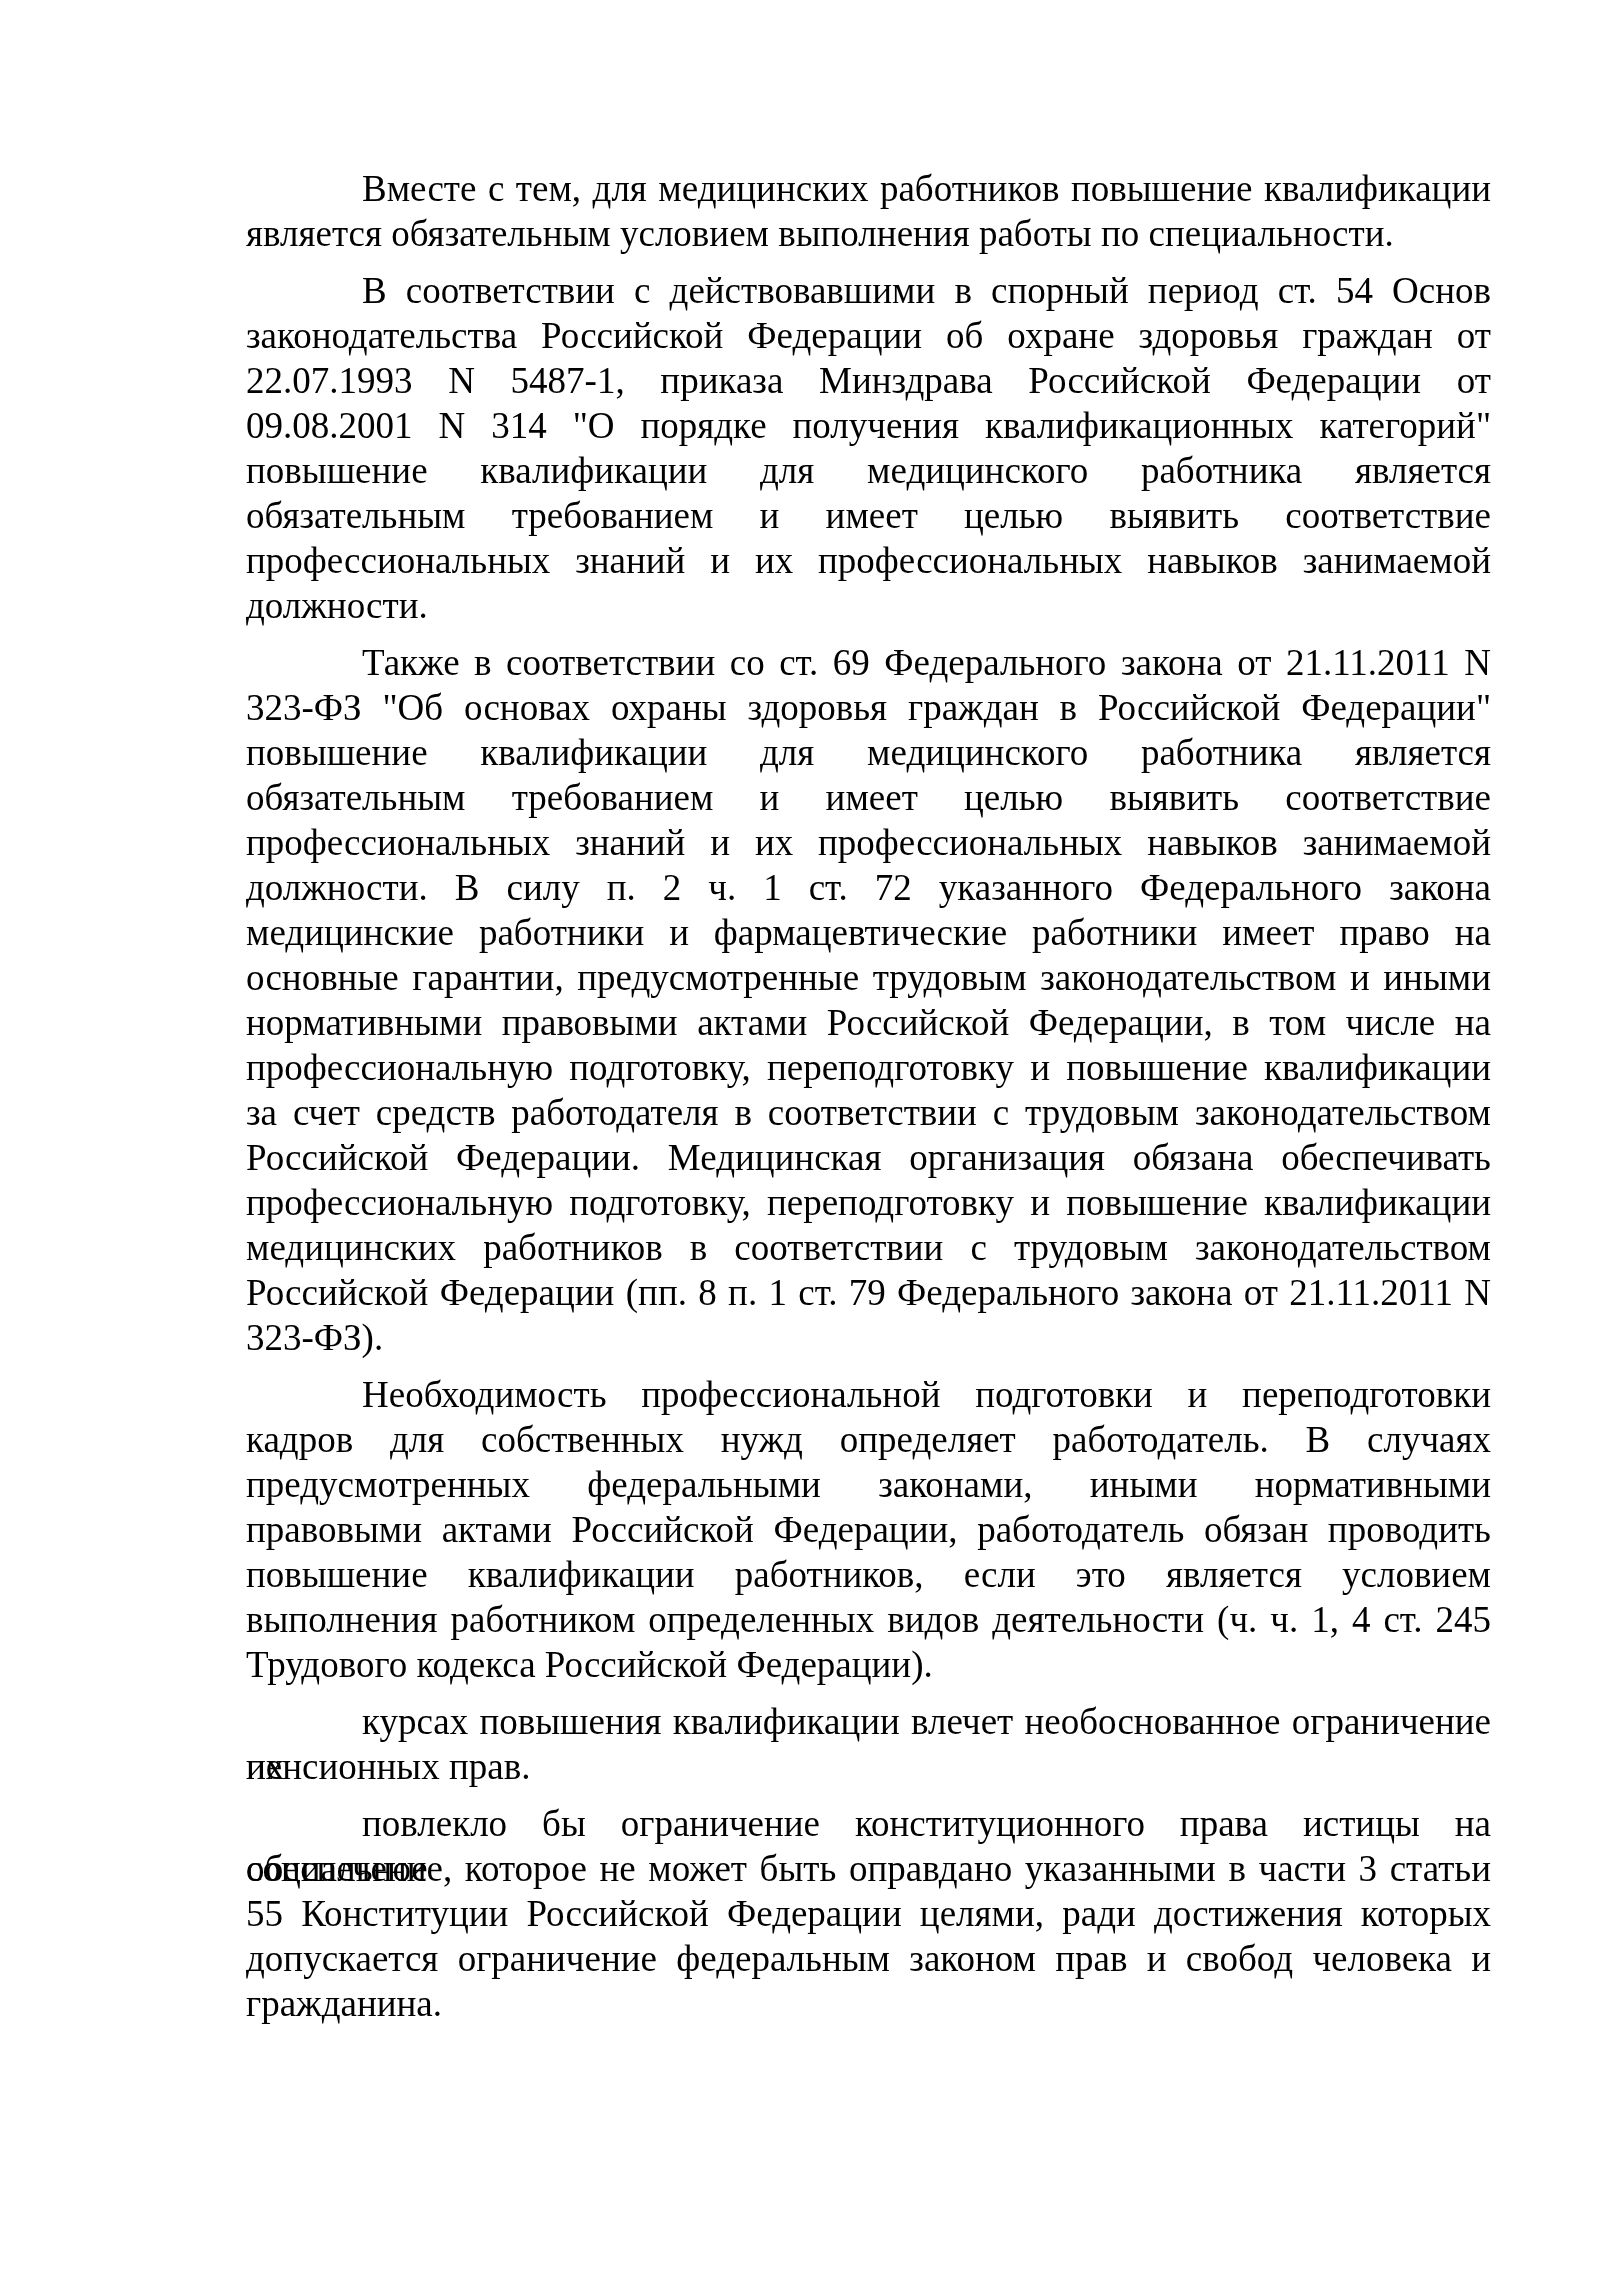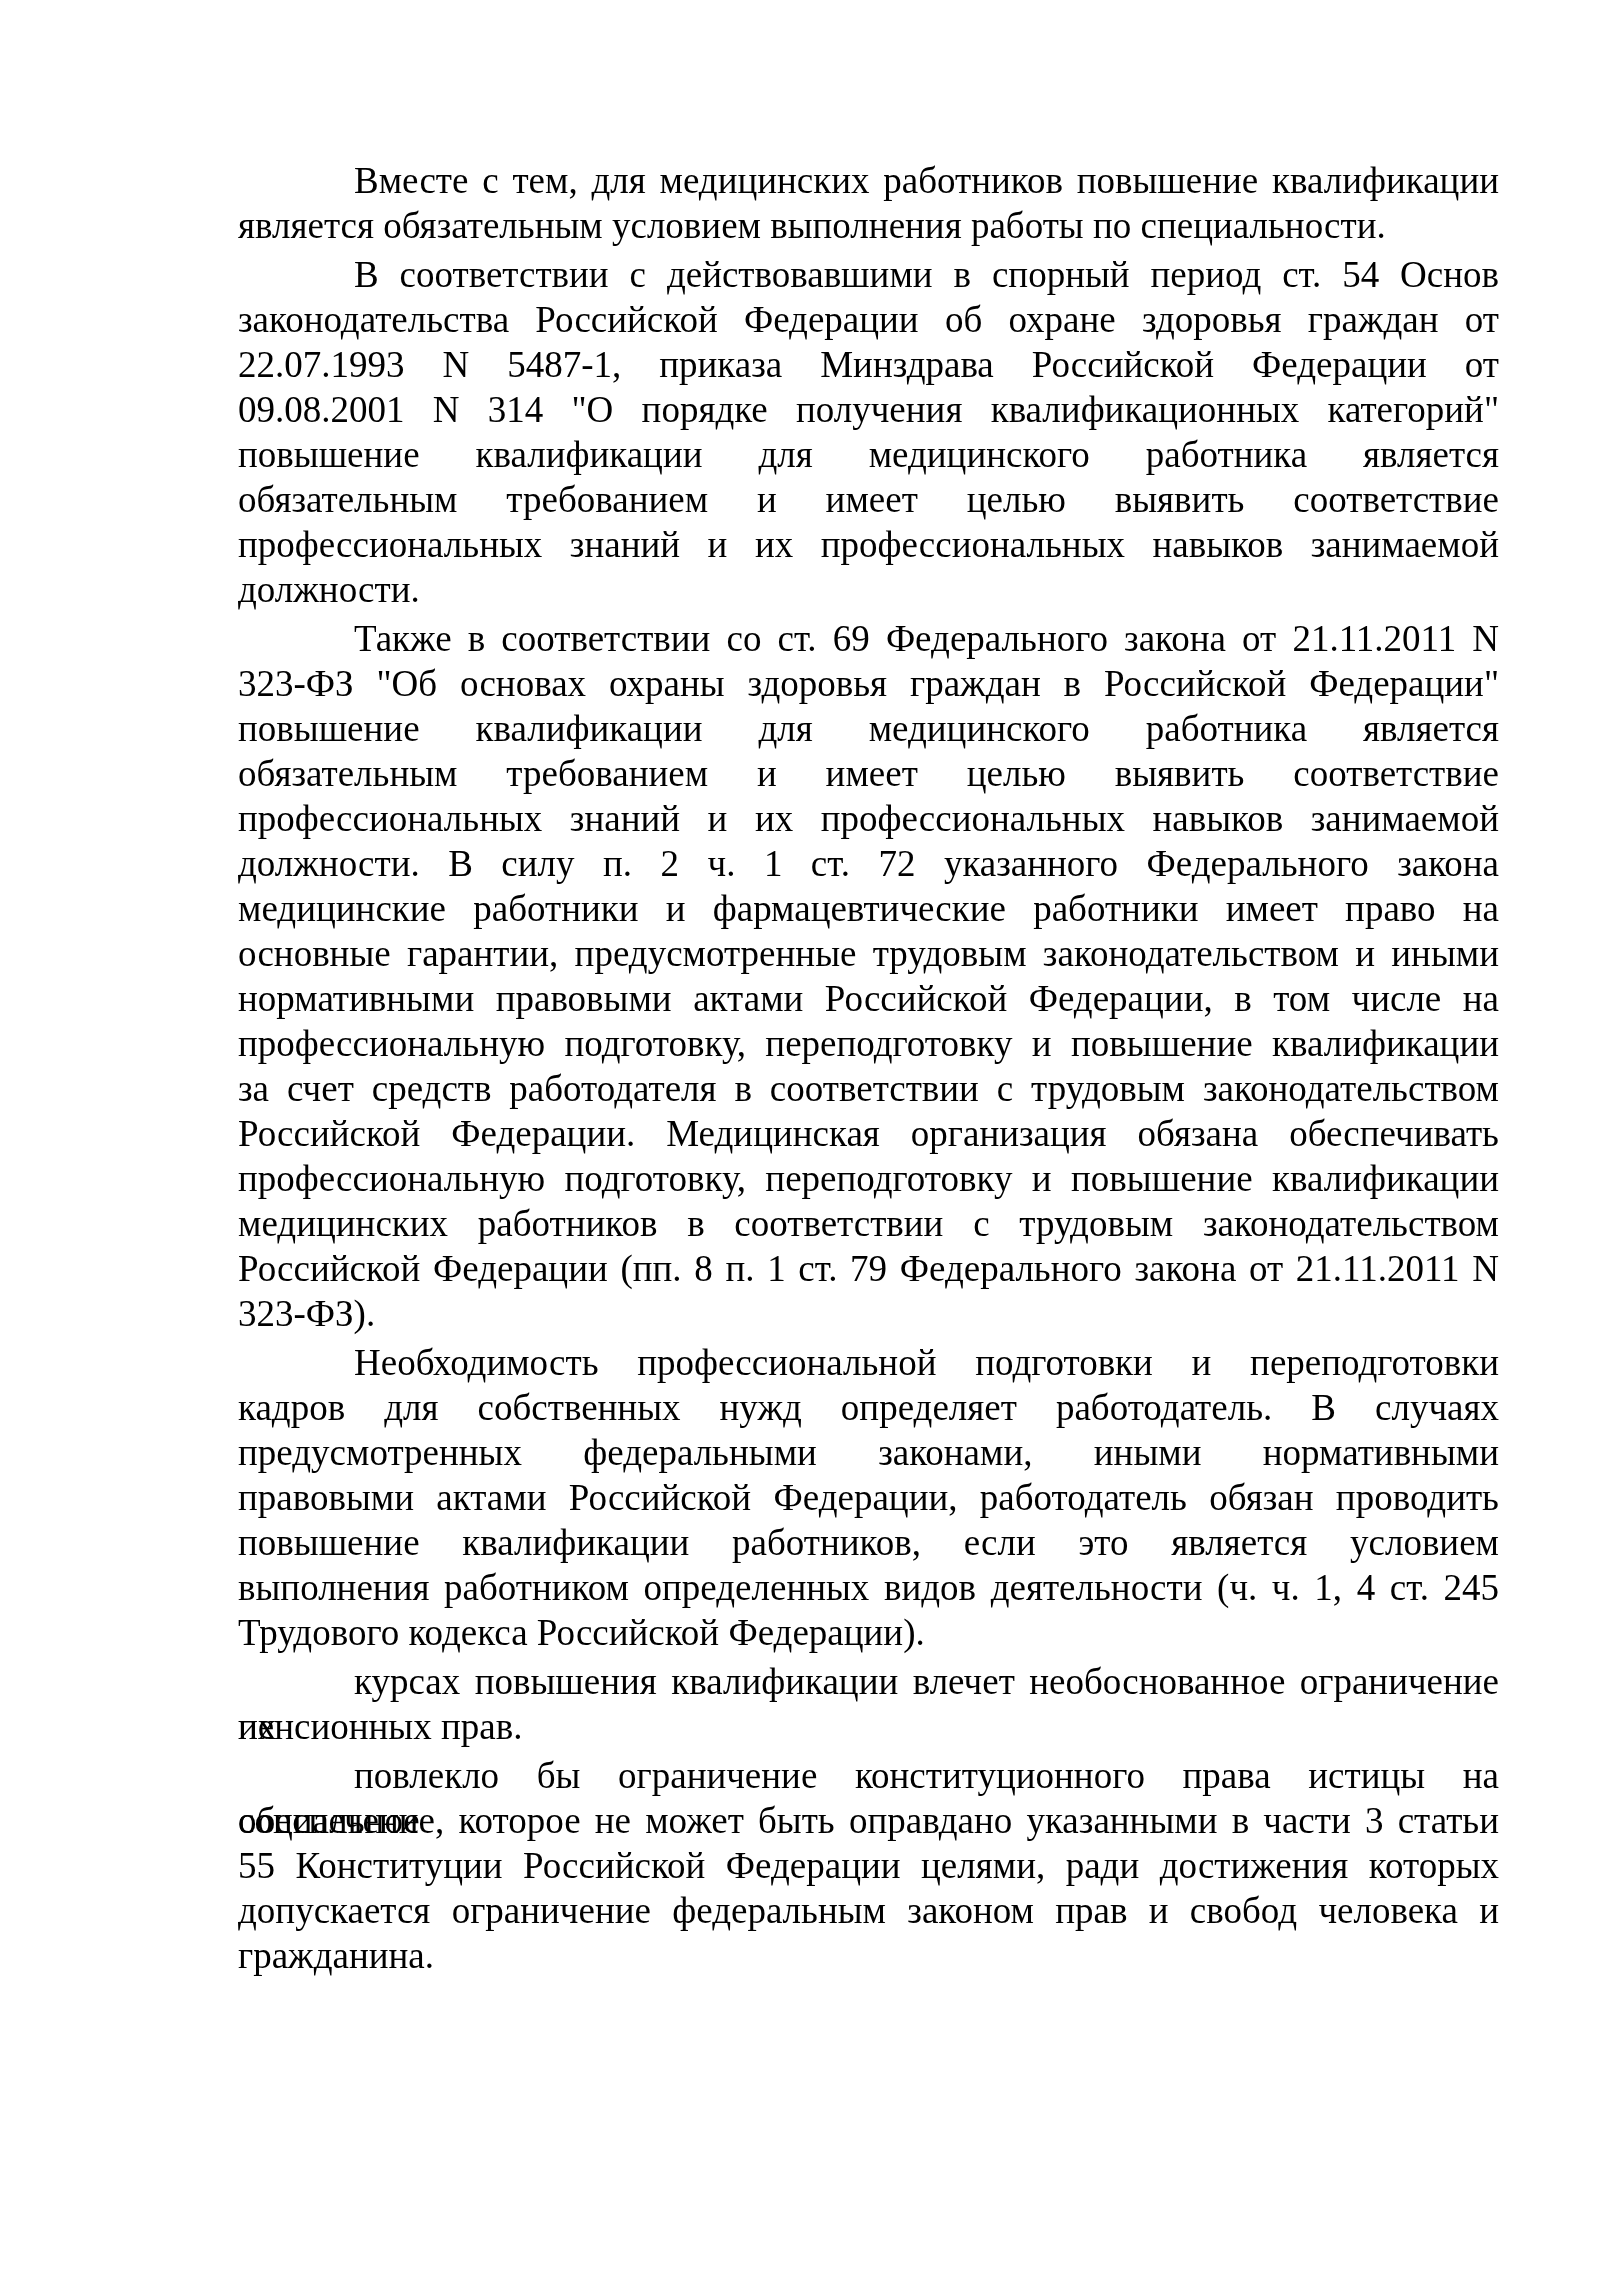--- a/index.html
+++ b/index.html
@@ -18,21 +18,21 @@
     position: absolute;
     left: 234px;
     top: 154px;
     width: 1269px;
     font-family: "Liberation Serif", "DejaVu Serif", serif;
     font-size: 37px;
     color: #000000;
     font-weight: 400;
   }
   .para {
-    margin: 4px;
+    margin: 12px;
     padding: 0;
   }
   .line {
     height: 45px;
     line-height: 45px;
     text-align: justify;
     text-align-last: justify;
     overflow: visible;
   }
   

